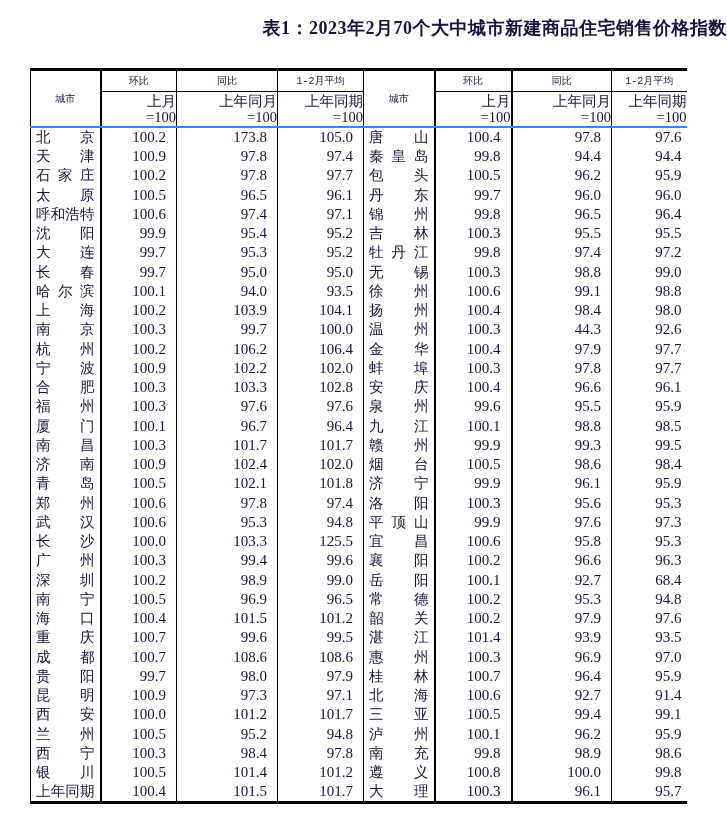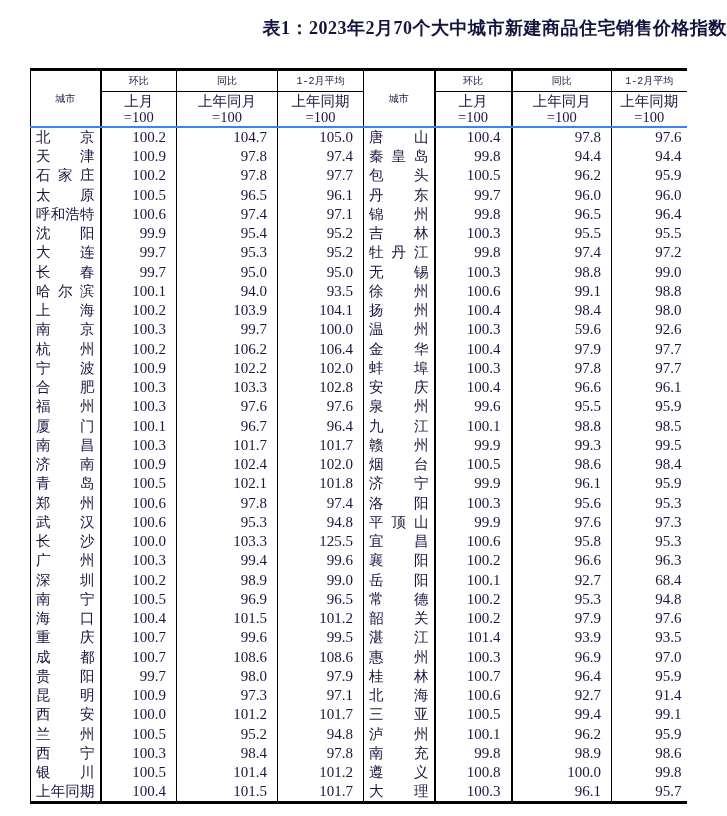--- a/index.html
+++ b/index.html
@@ -16,21 +16,21 @@
     position:absolute;top:68px;left:30px;width:656px;
     border-collapse:collapse;table-layout:fixed;
     border-top:3px solid #000;border-bottom:3px solid #000;border-left:1px solid #000;
     color:#16163f;
   }
   td,th{padding:0;font-weight:normal;vertical-align:middle;overflow:hidden;white-space:nowrap;}
   .br{border-right:1px solid #000;}
   .br2{border-right:2px solid #000;}
   tr.hrow1 th{height:20px;font-size:10px;font-family:Liberation Mono, monospace;}
   tr.hrow1 th.group{border-bottom:1px solid #000;}
-  tr.hrow2 th{height:34px;font-size:14.5px;line-height:16px;text-align:center;}
+  tr.hrow2 th{height:34px;font-size:14.5px;line-height:16px;text-align:right;}
   thead th{border-bottom:2px solid #3b82f6;}
   thead th.group{border-bottom:1px solid #000;}
   th.cityhead{font-size:15px;text-align:center;}
   tbody tr{height:19.25px;}
   td.city{
     font-size:14.5px;text-align:justify;text-align-last:justify;
     padding:0 5px;line-height:19px;
   }
   td.num{font-size:15px;text-align:right;padding-right:10px;line-height:19px;}
   td.num.last{padding-right:5px;}
@@ -68,21 +68,21 @@
       <th class="br"><span>上年同期</span><br><span>=100</span></th>
       <th class="br2"><span>上月</span><br><span>=100</span></th>
       <th class="br"><span>上年同月</span><br><span>=100</span></th>
       <th><span>上年同期</span><br><span>=100</span></th>
     </tr>
   </thead>
   <tbody>
   <tr>
     <td class="city br2">北京</td>
     <td class="num br">100.2</td>
-    <td class="num br">104.7</td>
+    <td class="num br">173.8</td>
     <td class="num br">105.0</td>
     <td class="city br2">唐山</td>
     <td class="num br2">100.4</td>
     <td class="num br">97.8</td>
     <td class="num last">97.6</td>
   </tr>
 
   <tr>
     <td class="city br2">天津</td>
     <td class="num br">100.9</td>
@@ -182,21 +182,21 @@
     <td class="num last">98.0</td>
   </tr>
 
   <tr>
     <td class="city br2">南京</td>
     <td class="num br">100.3</td>
     <td class="num br">99.7</td>
     <td class="num br">100.0</td>
     <td class="city br2">温州</td>
     <td class="num br2">100.3</td>
-    <td class="num br">59.6</td>
+    <td class="num br">44.3</td>
     <td class="num last">92.6</td>
   </tr>
 
   <tr>
     <td class="city br2">杭州</td>
     <td class="num br">100.2</td>
     <td class="num br">106.2</td>
     <td class="num br">106.4</td>
     <td class="city br2">金华</td>
     <td class="num br2">100.4</td>

